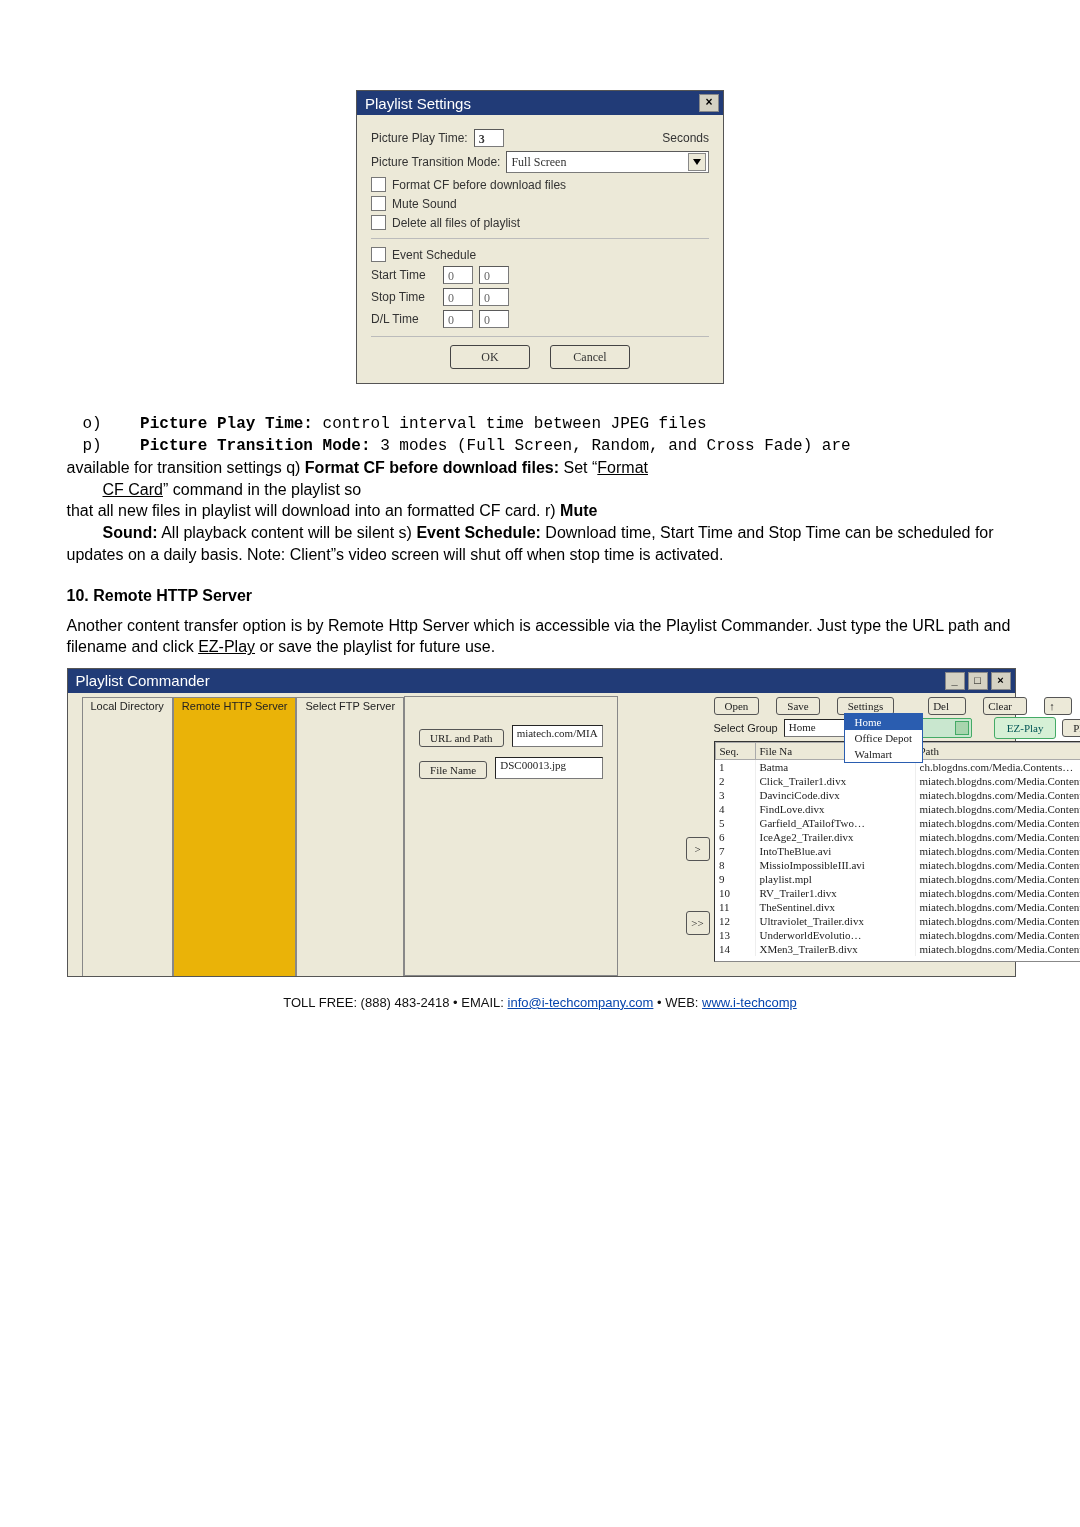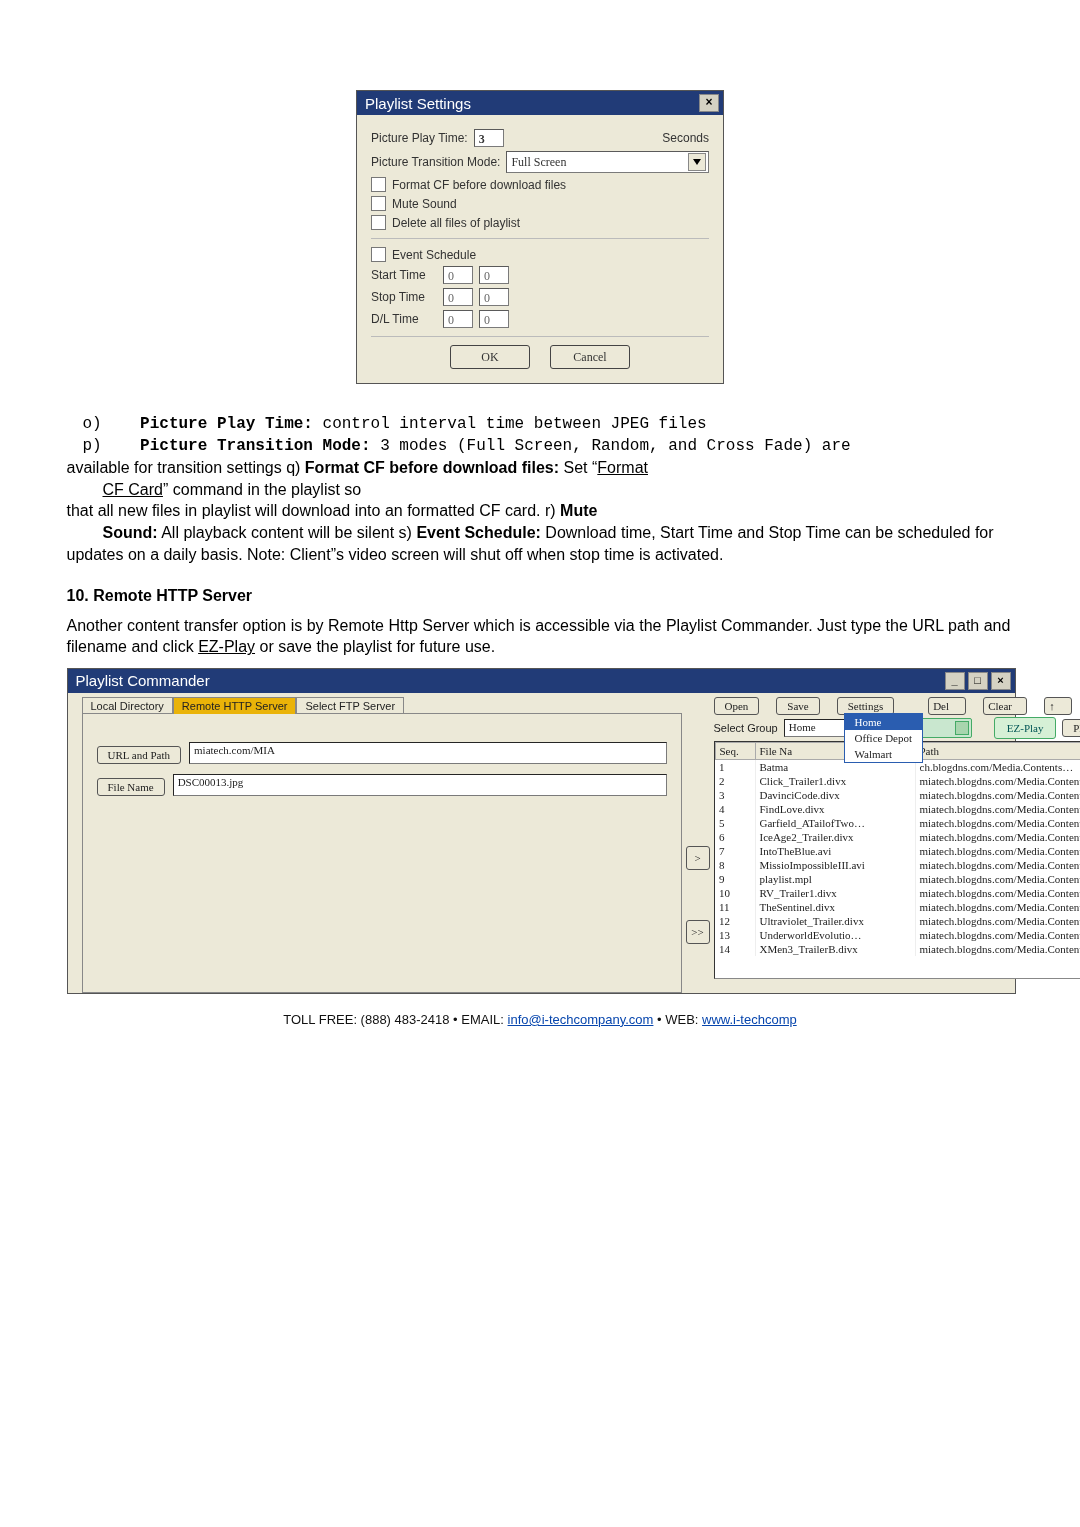--- a/index.html
+++ b/index.html
@@ -117,21 +117,21 @@
   .pc-title{
     display:flex;align-items:center;justify-content:space-between;
     background:#213b77;color:#fff;padding:3px 4px 3px 8px;font-size:15px;
   }
   .pc-title .ctrls{display:flex;gap:3px}
   .pc-title .ctrls .c{
     width:18px;height:16px;background:#d5d2c3;border:1px solid #888;
     color:#000;font:700 11px/14px Arial;text-align:center;cursor:pointer;
   }
   .pc-body{display:flex;gap:2px;padding:4px 6px 0 6px;}
-  .pc-left{flex:0 0 600px;display:flex;flex-direction:column;padding-left:8px;}
+  .pc-left{flex:0 0 600px;display:flex;flex-direction:row;padding-left:8px;}
   .tabs{display:flex;gap:0}
   .tab{
     border:1px solid #888;border-bottom:none;background:#ece9d8;
     padding:2px 8px;font-size:11px;cursor:pointer;
   }
   .tab.active{background:#eab308;position:relative;z-index:2;}
   .pc-pane{
     border:1px solid #888;background:#ece9d8;height:280px;
     padding:18px 10px;box-sizing:border-box;margin-top:-1px;
   }

